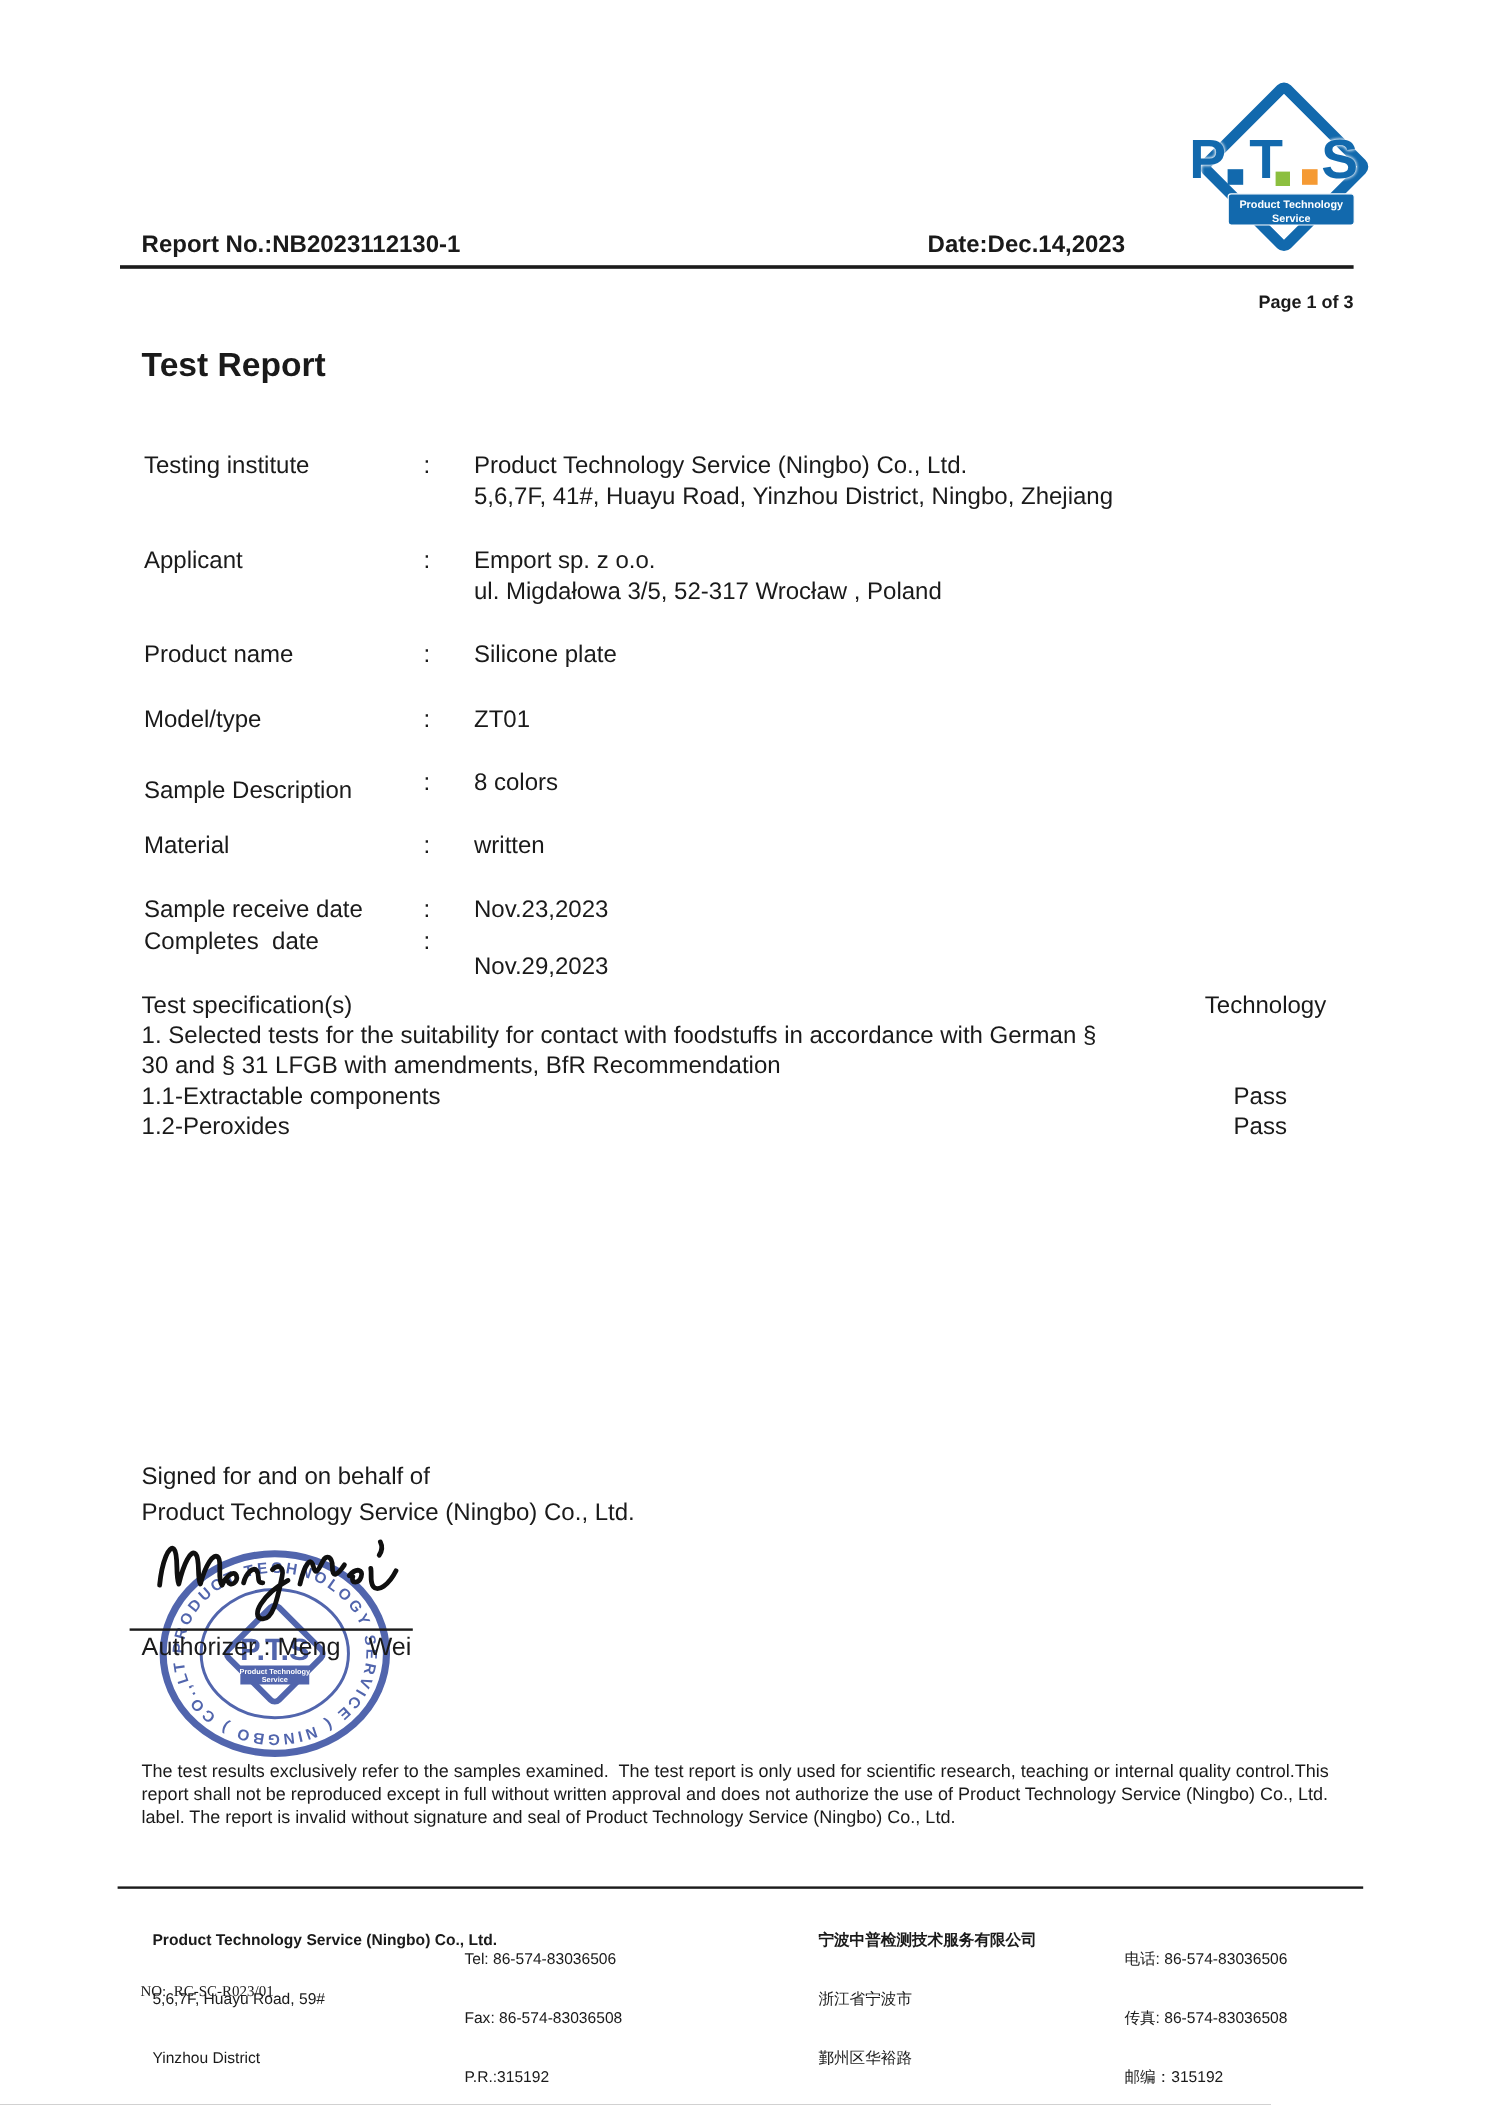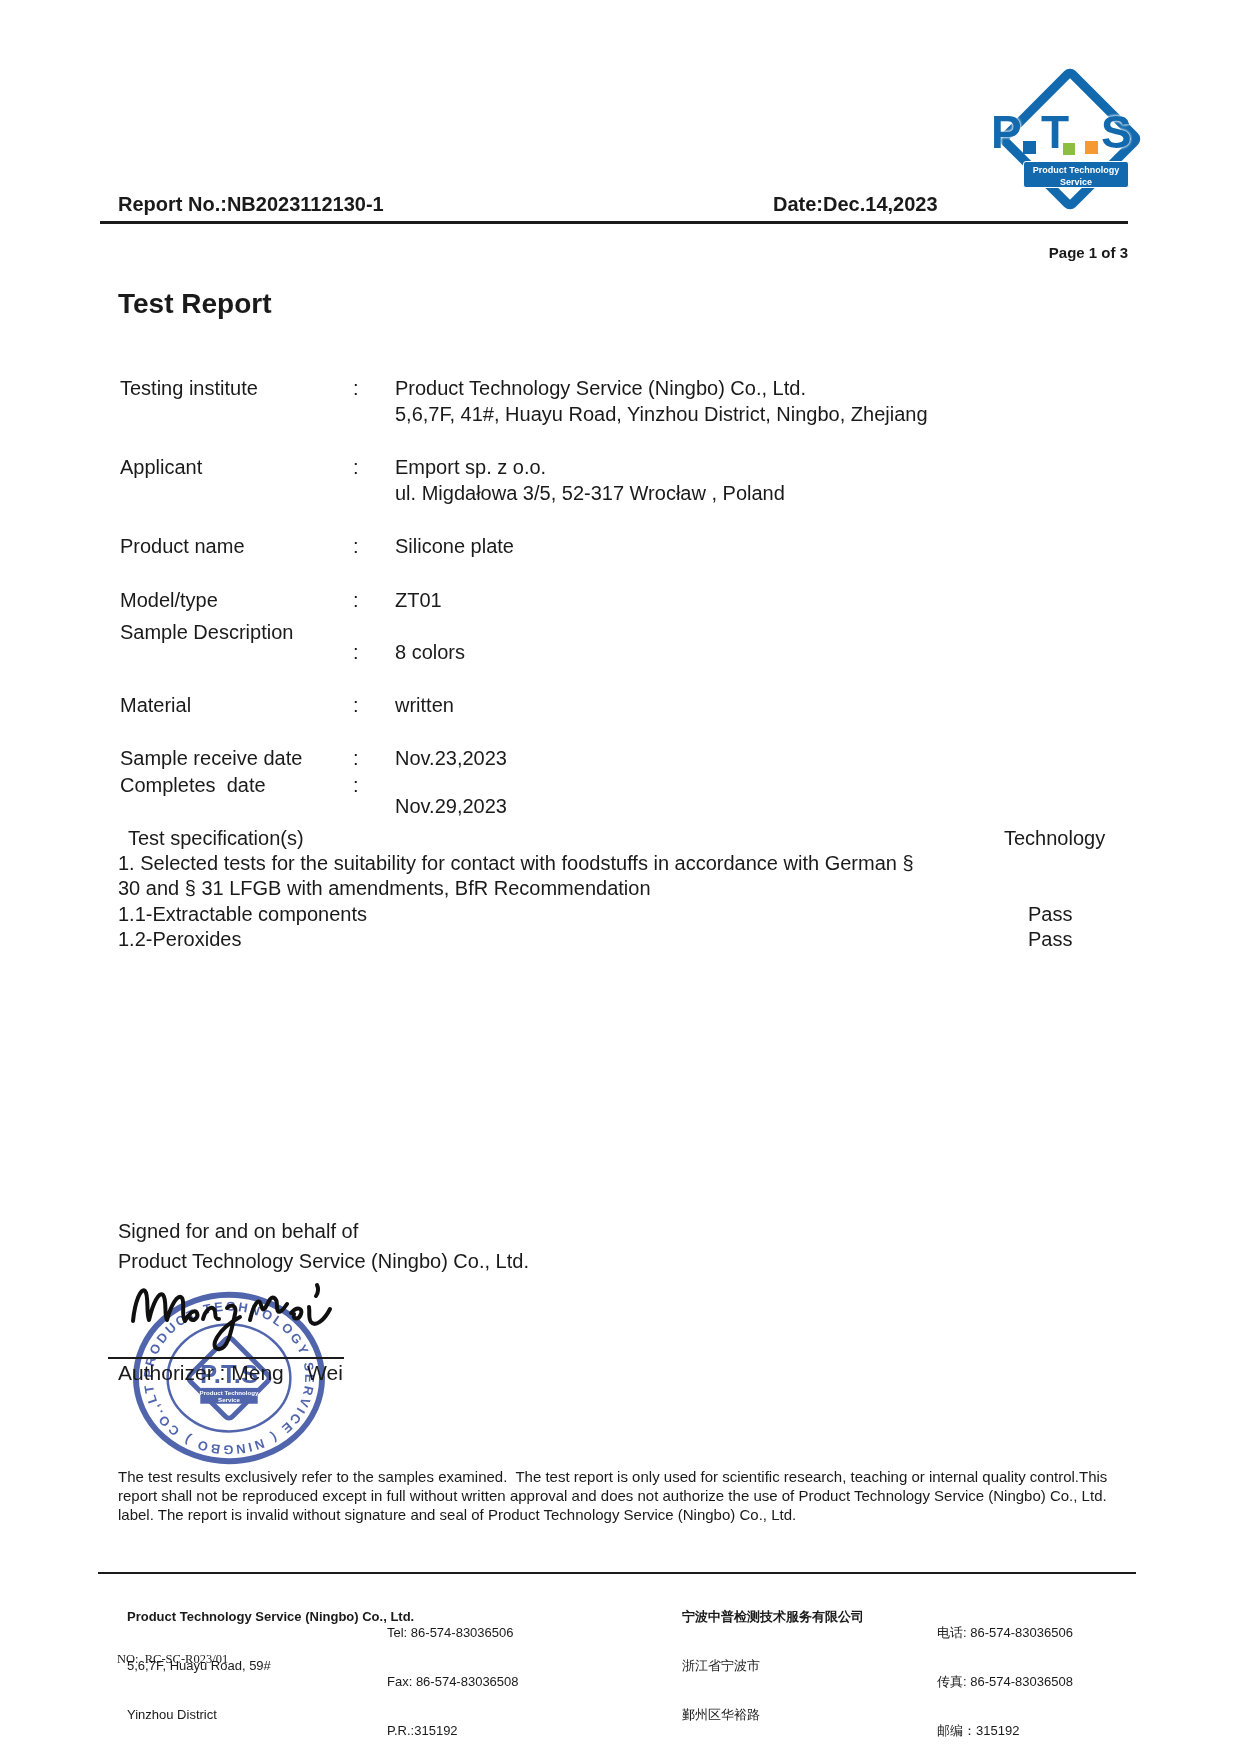--- a/index.html
+++ b/index.html
@@ -74,37 +74,37 @@
   <div class="abs t20 fvalue" style="top:481px;">ul. Migdałowa 3/5, 52-317 Wrocław , Poland</div>
 
   <div class="abs t20 flabel" style="top:534px;">Product name</div>
   <div class="abs t20 fcolon" style="top:534px;">:</div>
   <div class="abs t20 fvalue" style="top:534px;">Silicone plate</div>
 
   <div class="abs t20 flabel" style="top:588px;">Model/type</div>
   <div class="abs t20 fcolon" style="top:588px;">:</div>
   <div class="abs t20 fvalue" style="top:588px;">ZT01</div>
 
-  <div class="abs t20 flabel" style="top:620px;">Sample Description</div>
+  <div class="abs t20 flabel" style="top:647px;">Sample Description</div>
   <div class="abs t20 fcolon" style="top:640px;">:</div>
   <div class="abs t20 fvalue" style="top:640px;">8 colors</div>
 
   <div class="abs t20 flabel" style="top:693px;">Material</div>
   <div class="abs t20 fcolon" style="top:693px;">:</div>
   <div class="abs t20 fvalue" style="top:693px;">written</div>
 
   <div class="abs t20 flabel" style="top:746px;">Sample receive date</div>
   <div class="abs t20 fcolon" style="top:746px;">:</div>
   <div class="abs t20 fvalue" style="top:746px;">Nov.23,2023</div>
 
   <div class="abs t20 flabel" style="top:773px;">Completes  date</div>
   <div class="abs t20 fcolon" style="top:773px;">:</div>
   <div class="abs t20 fvalue" style="top:794px;">Nov.29,2023</div>
 
-  <div class="abs t20" style="left:128px;top:826px;">Test specification(s)</div>
+  <div class="abs t20" style="left:118px;top:826px;">Test specification(s)</div>
   <div class="abs t20" style="left:1004px;top:826px;">Technology</div>
   <div class="abs t20" style="left:118px;top:851px;">1. Selected tests for the suitability for contact with foodstuffs in accordance with German §</div>
   <div class="abs t20" style="left:118px;top:876px;">30 and § 31 LFGB with amendments, BfR Recommendation</div>
 
   <div class="abs t20" style="left:118px;top:902px;">1.1-Extractable components</div>
   <div class="abs t20" style="left:1028px;top:902px;">Pass</div>
   <div class="abs t20" style="left:118px;top:927px;">1.2-Peroxides</div>
   <div class="abs t20" style="left:1028px;top:927px;">Pass</div>
 
   <div class="abs t20" style="left:118px;top:1219px;">Signed for and on behalf of</div>

